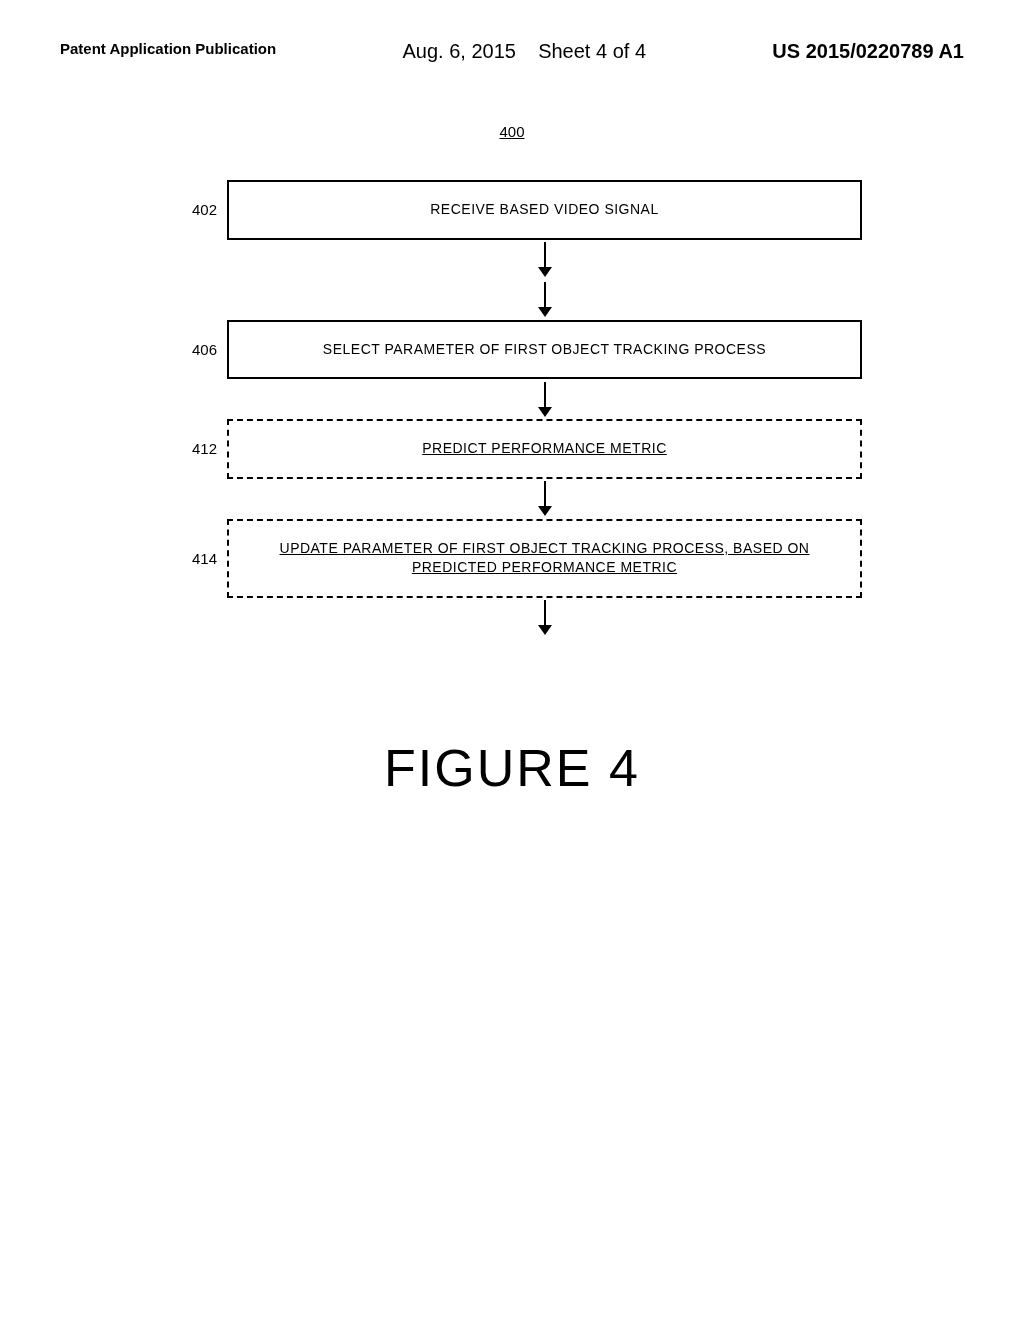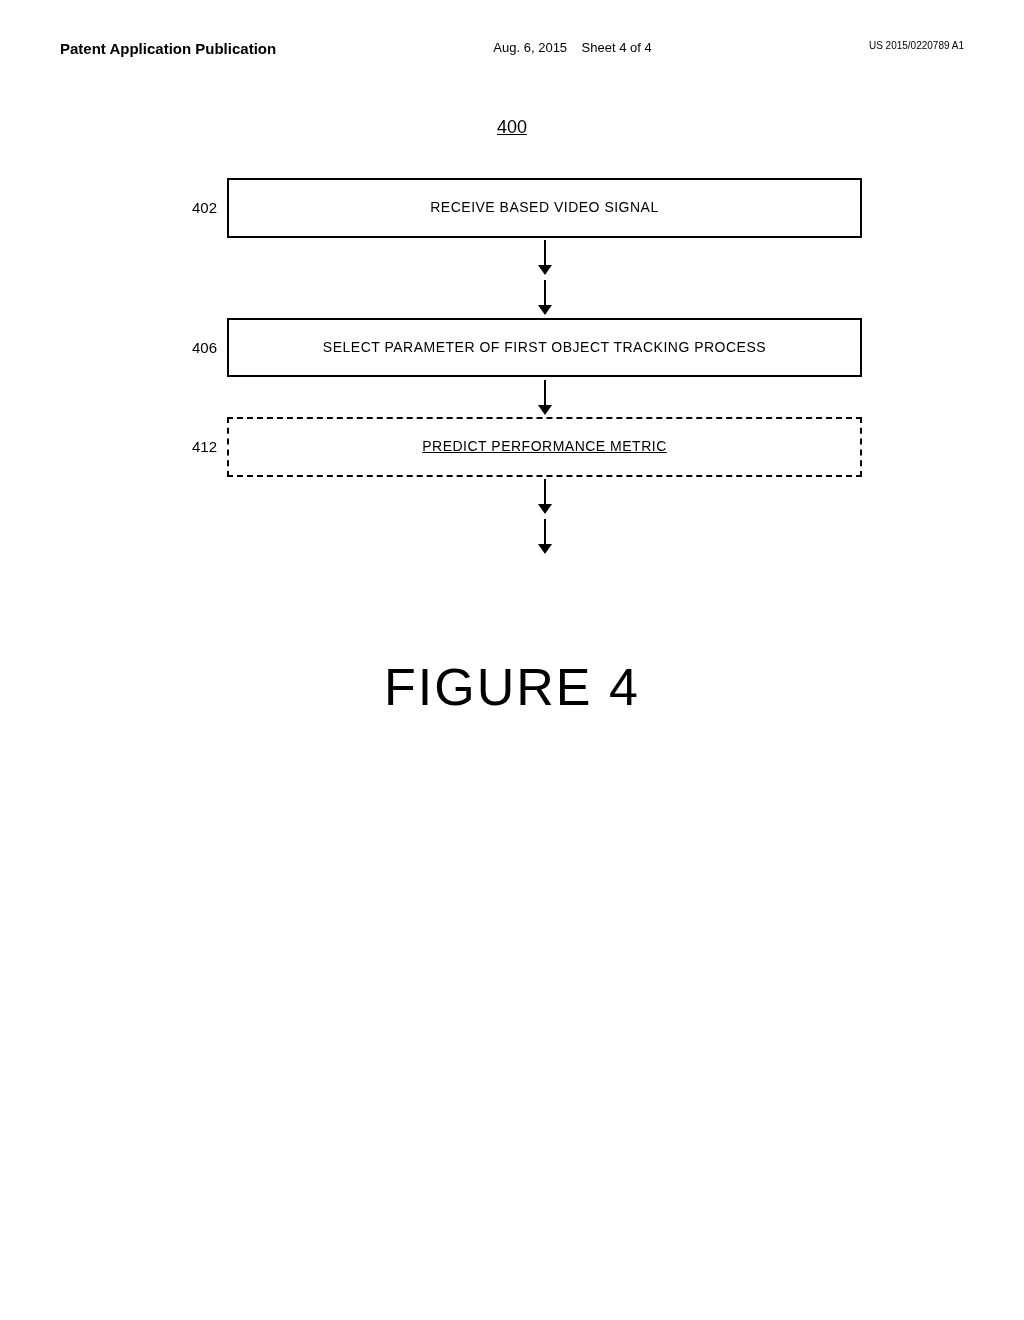--- a/index.html
+++ b/index.html
@@ -34,42 +34,42 @@
       border-bottom: none;
     }
 
     .header-left {
       font-size: 15px;
       font-weight: bold;
       font-family: Arial, sans-serif;
     }
 
     .header-center {
-      font-size: 13px;
+      font-size: 20px;
       font-family: Arial, sans-serif;
       text-align: center;
     }
 
     .header-right {
-      font-size: 10px;
-      font-family: Arial, sans-serif;
-      font-weight: normal;
+      font-size: 20px;
+      font-family: Arial, sans-serif;
+      font-weight: bold;
     }
 
     
     .diagram-container {
       display: flex;
       flex-direction: column;
       align-items: center;
       margin-top: 30px;
       position: relative;
     }
 
     .diagram-title {
-      font-size: 18px;
+      font-size: 15px;
       font-family: Arial, sans-serif;
       text-decoration: underline;
       margin-bottom: 40px;
       align-self: center;
     }
 
     .flow-wrapper {
       position: relative;
       width: 700px;
     }
@@ -224,20 +224,26 @@
         </div>
       </div>
 
       <div class="arrow-row">
         <div class="arrow-down">
           <div class="arrow-line"></div>
           <div class="arrow-head"></div>
         </div>
       </div>
 
+      <div class="step-row">
+        <div class="step-label">414</div>
+        <div class="box-dashed">
+          <span class="box-content">UPDATE PARAMETER OF FIRST OBJECT TRACKING PROCESS, BASED ON PREDICTED PERFORMANCE METRIC</span>
+        </div>
+      </div>
 
       <div class="arrow-row">
         <div class="arrow-down">
           <div class="arrow-line"></div>
           <div class="arrow-head"></div>
         </div>
       </div>
 
 
     </div>

